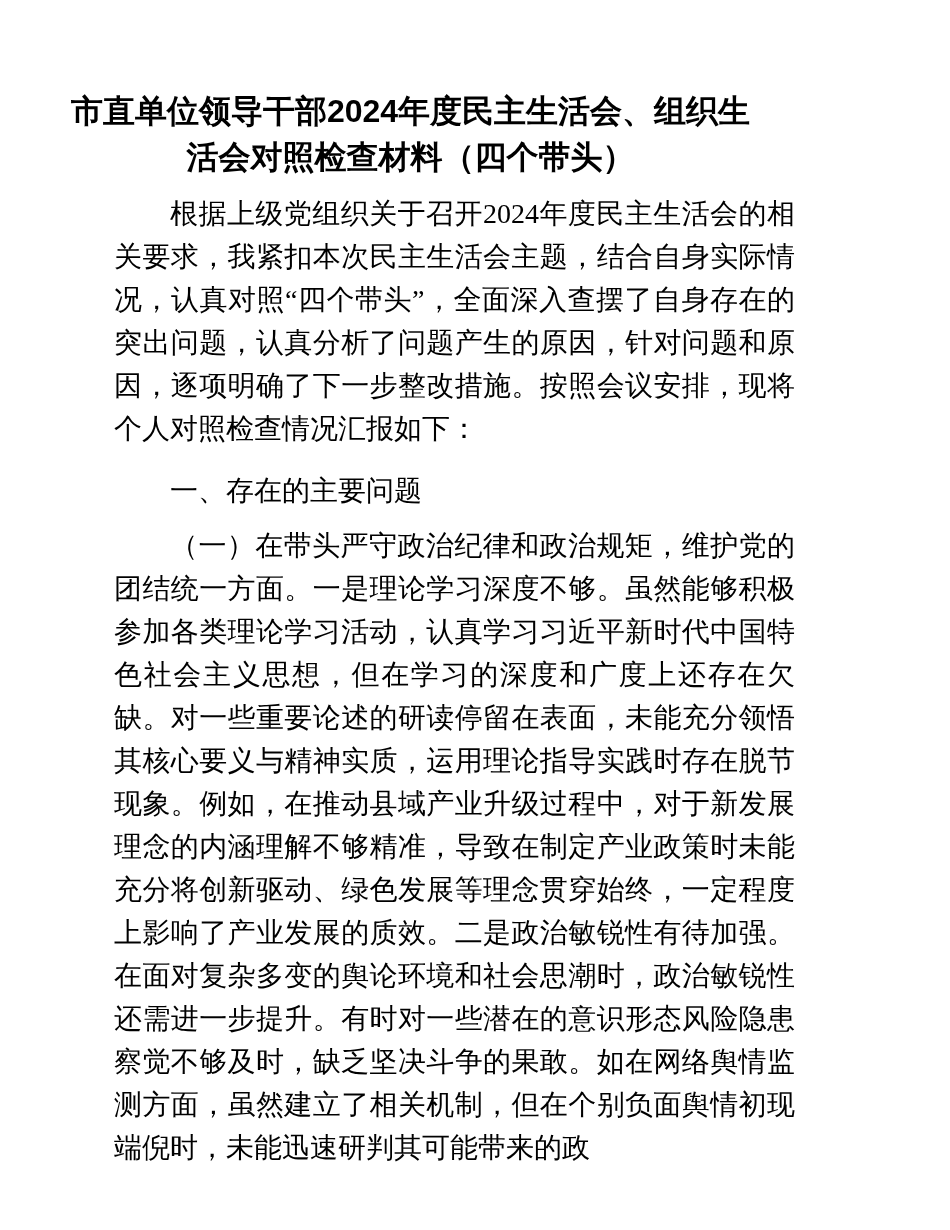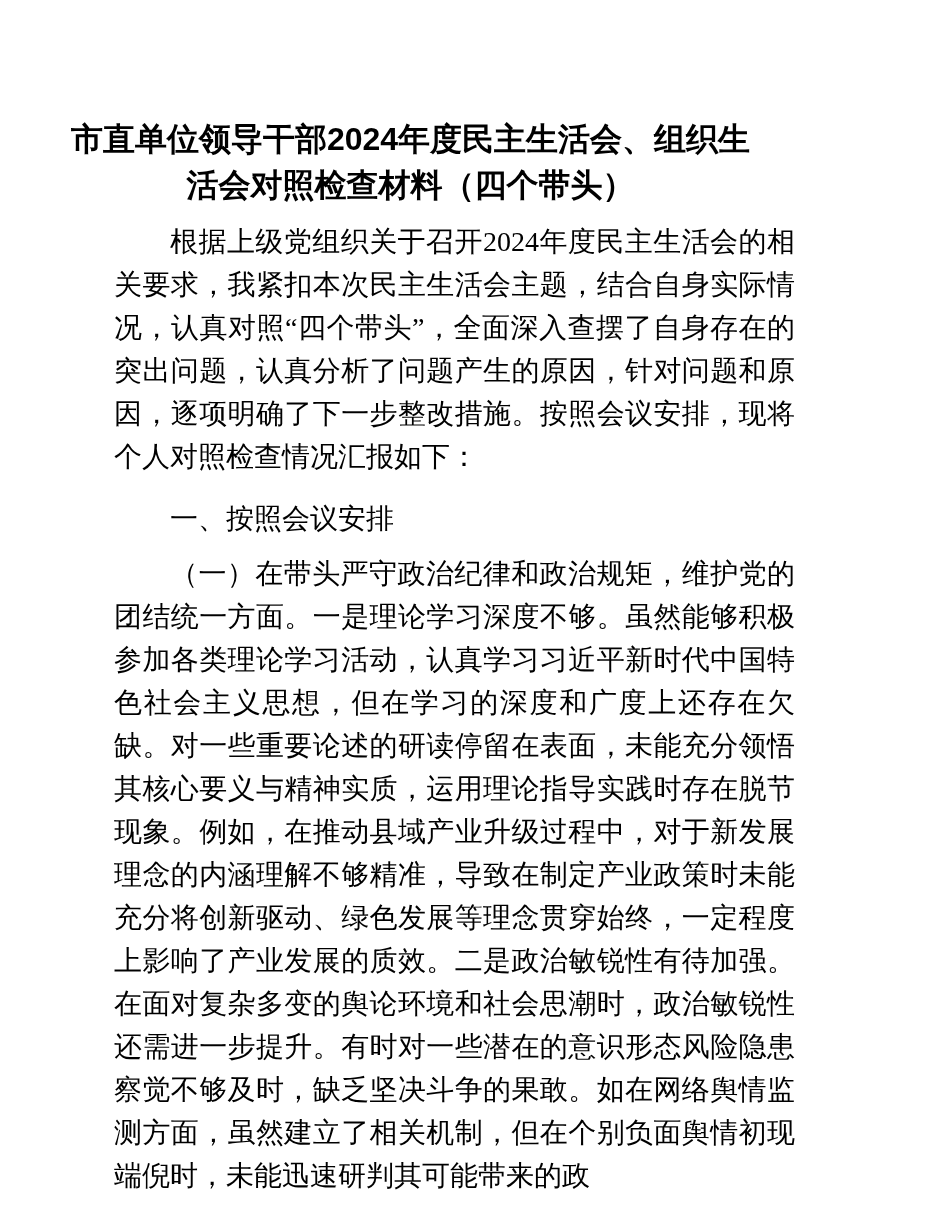--- a/index.html
+++ b/index.html
@@ -11,21 +11,21 @@
     height: 1230px;
     background: #ffffff;
     color: #000000;
     overflow: hidden;
     font-family: "Liberation Serif", serif;
   }
   .page {
     width: 821px;
     height: 1230px;
     box-sizing: border-box;
-    padding-top: 116px;
+    padding-top: 88px;
     background: #ffffff;
   }
   .doc-title {
     width: 704px;
     margin: 0 auto 6px auto;
     text-align: center;
     font-family: "Liberation Sans", sans-serif;
     font-weight: 700;
     font-size: 32px;
     line-height: 46px;
@@ -51,16 +51,16 @@
   }
 </style>
 </head>
 <body>
 
 <div class="page">
   <h1 class="doc-title">市直单位领导干部2024年度民主生活会、组织生活会对照检查材料（四个带头）</h1>
 
   <div class="doc-body">
     <p>根据上级党组织关于召开2024年度民主生活会的相关要求，我紧扣本次民主生活会主题，结合自身实际情况，认真对照“四个带头”，全面深入查摆了自身存在的突出问题，认真分析了问题产生的原因，针对问题和原因，逐项明确了下一步整改措施。按照会议安排，现将个人对照检查情况汇报如下：</p>
-    <p class="section-heading">一、按照会议安排</p>
+    <p class="section-heading">一、存在的主要问题</p>
     <p>（一）在带头严守政治纪律和政治规矩，维护党的团结统一方面。一是理论学习深度不够。虽然能够积极参加各类理论学习活动，认真学习习近平新时代中国特色社会主义思想，但在学习的深度和广度上还存在欠缺。对一些重要论述的研读停留在表面，未能充分领悟其核心要义与精神实质，运用理论指导实践时存在脱节现象。例如，在推动县域产业升级过程中，对于新发展理念的内涵理解不够精准，导致在制定产业政策时未能充分将创新驱动、绿色发展等理念贯穿始终，一定程度上影响了产业发展的质效。二是政治敏锐性有待加强。在面对复杂多变的舆论环境和社会思潮时，政治敏锐性还需进一步提升。有时对一些潜在的意识形态风险隐患察觉不够及时，缺乏坚决斗争的果敢。如在网络舆情监测方面，虽然建立了相关机制，但在个别负面舆情初现端倪时，未能迅速研判其可能带来的政</p>
   </div>
 </div>
 
 </body></html>

